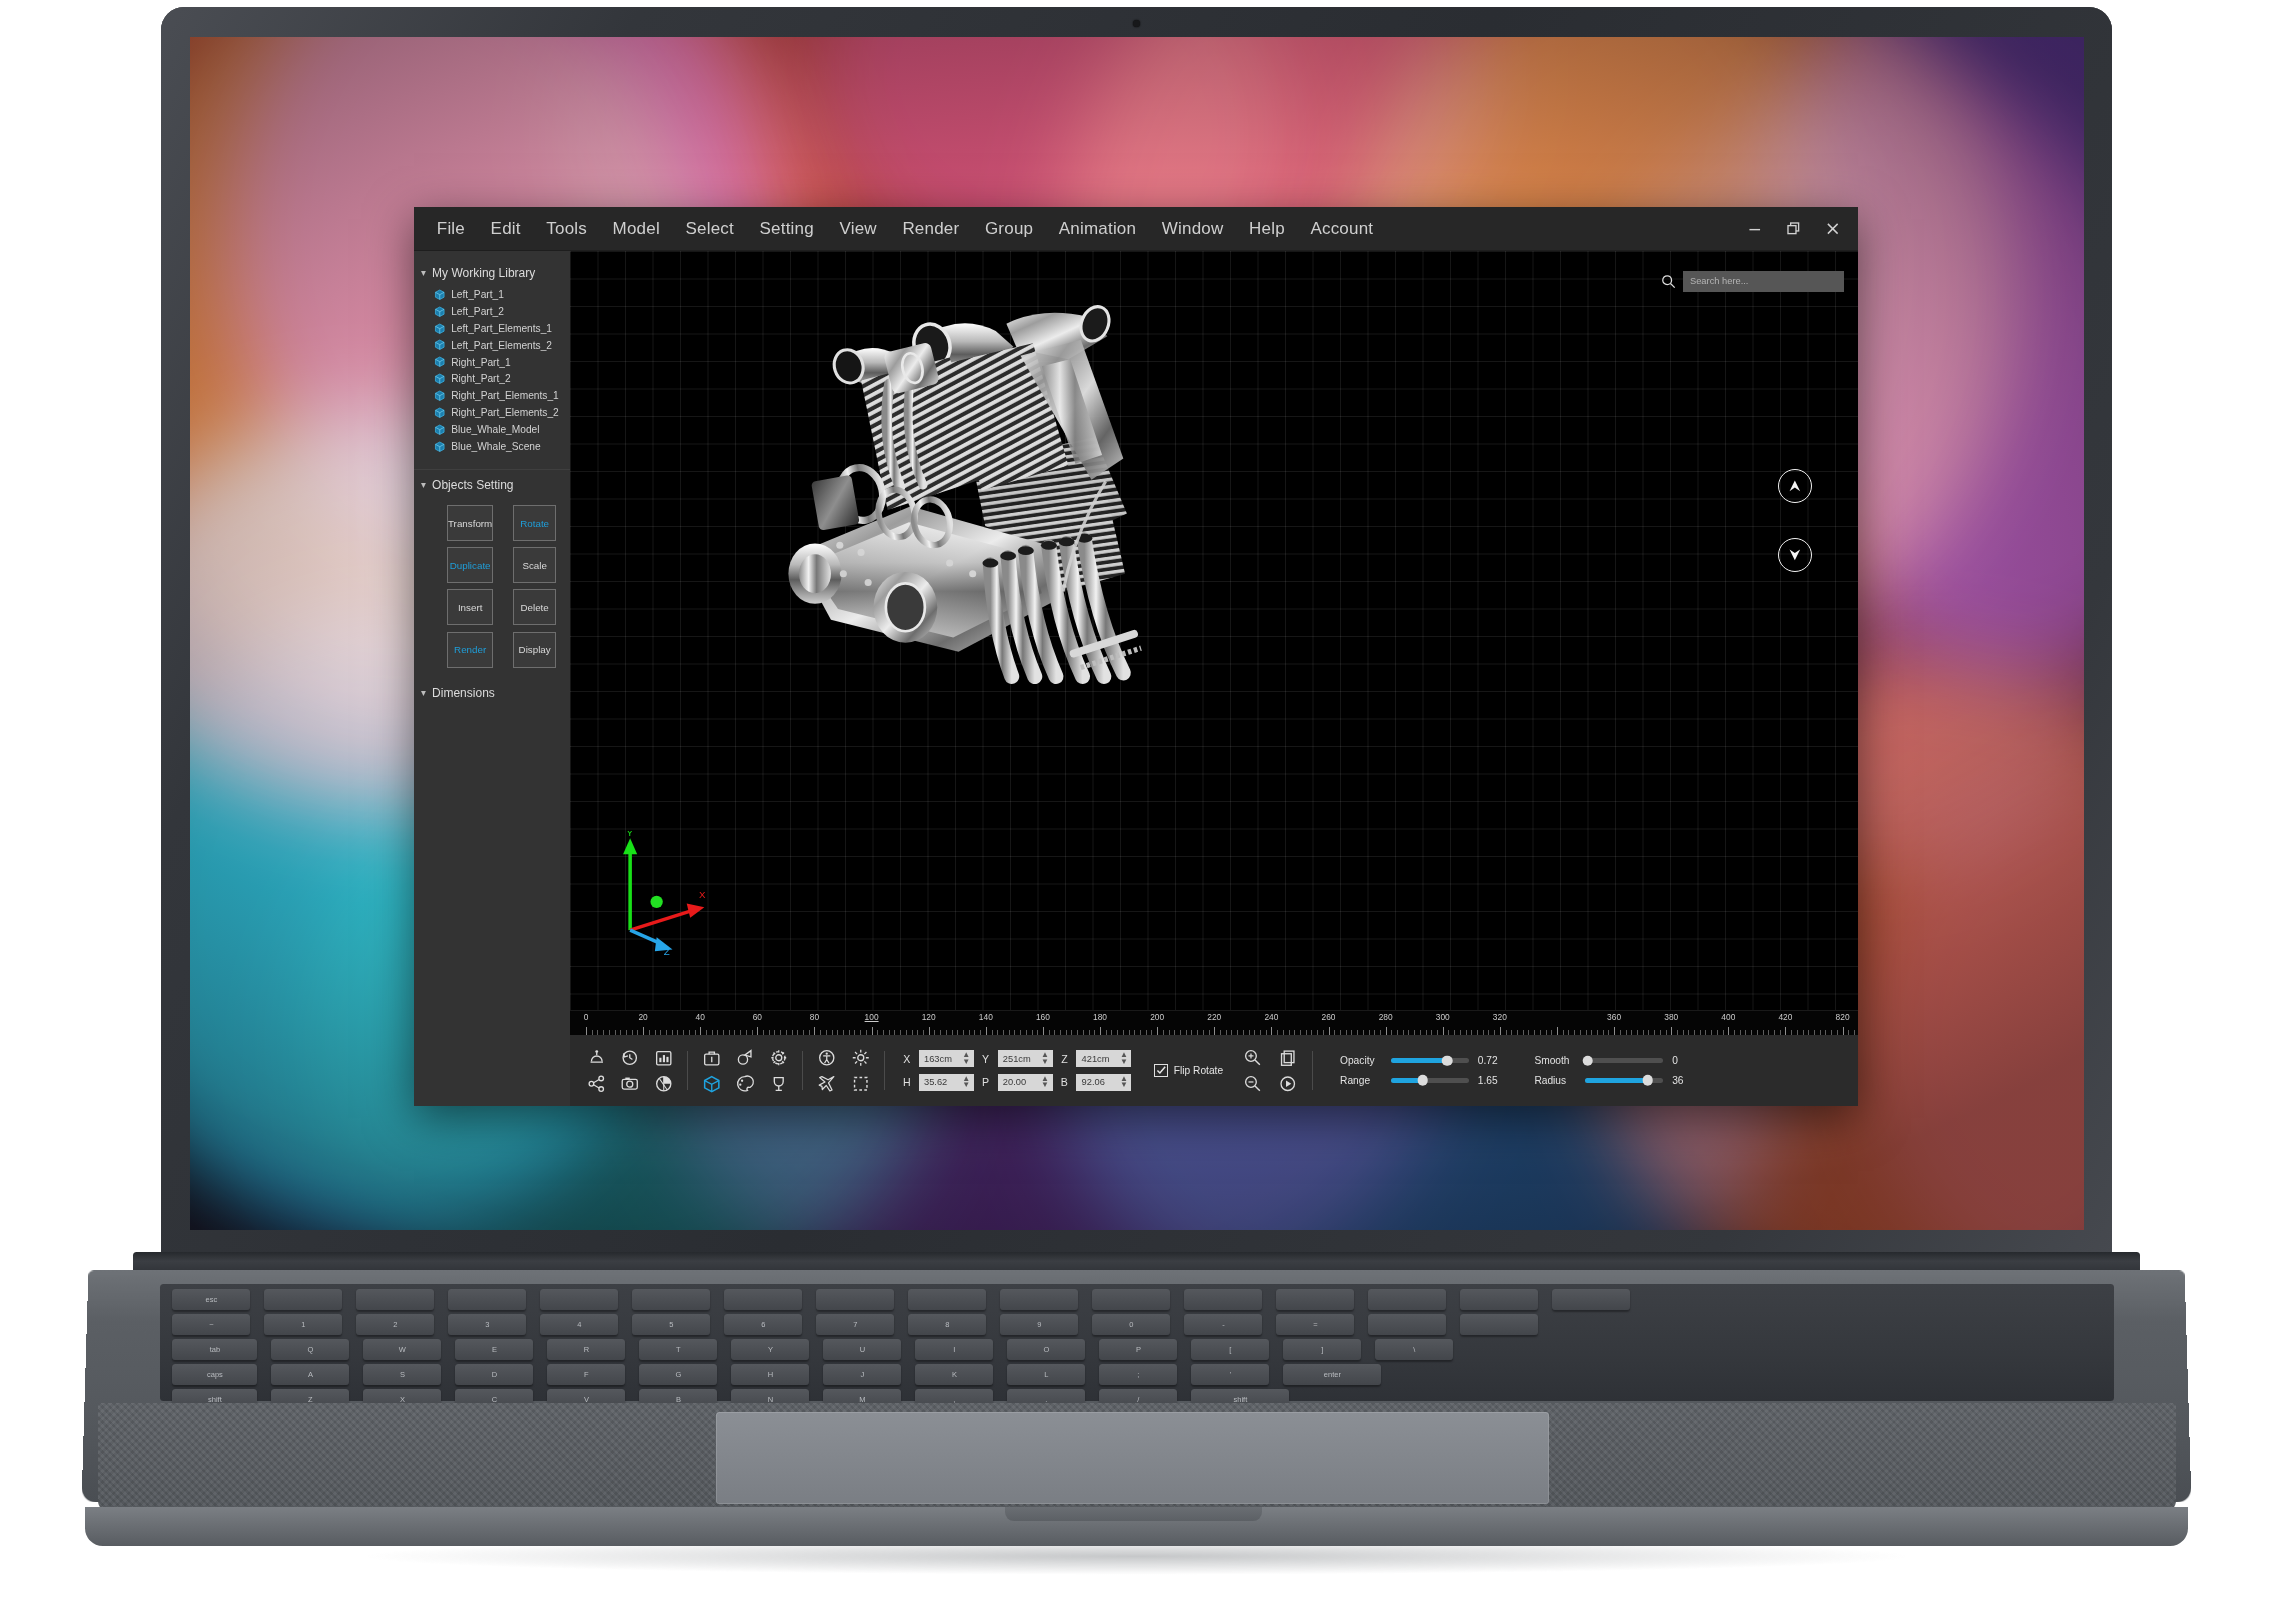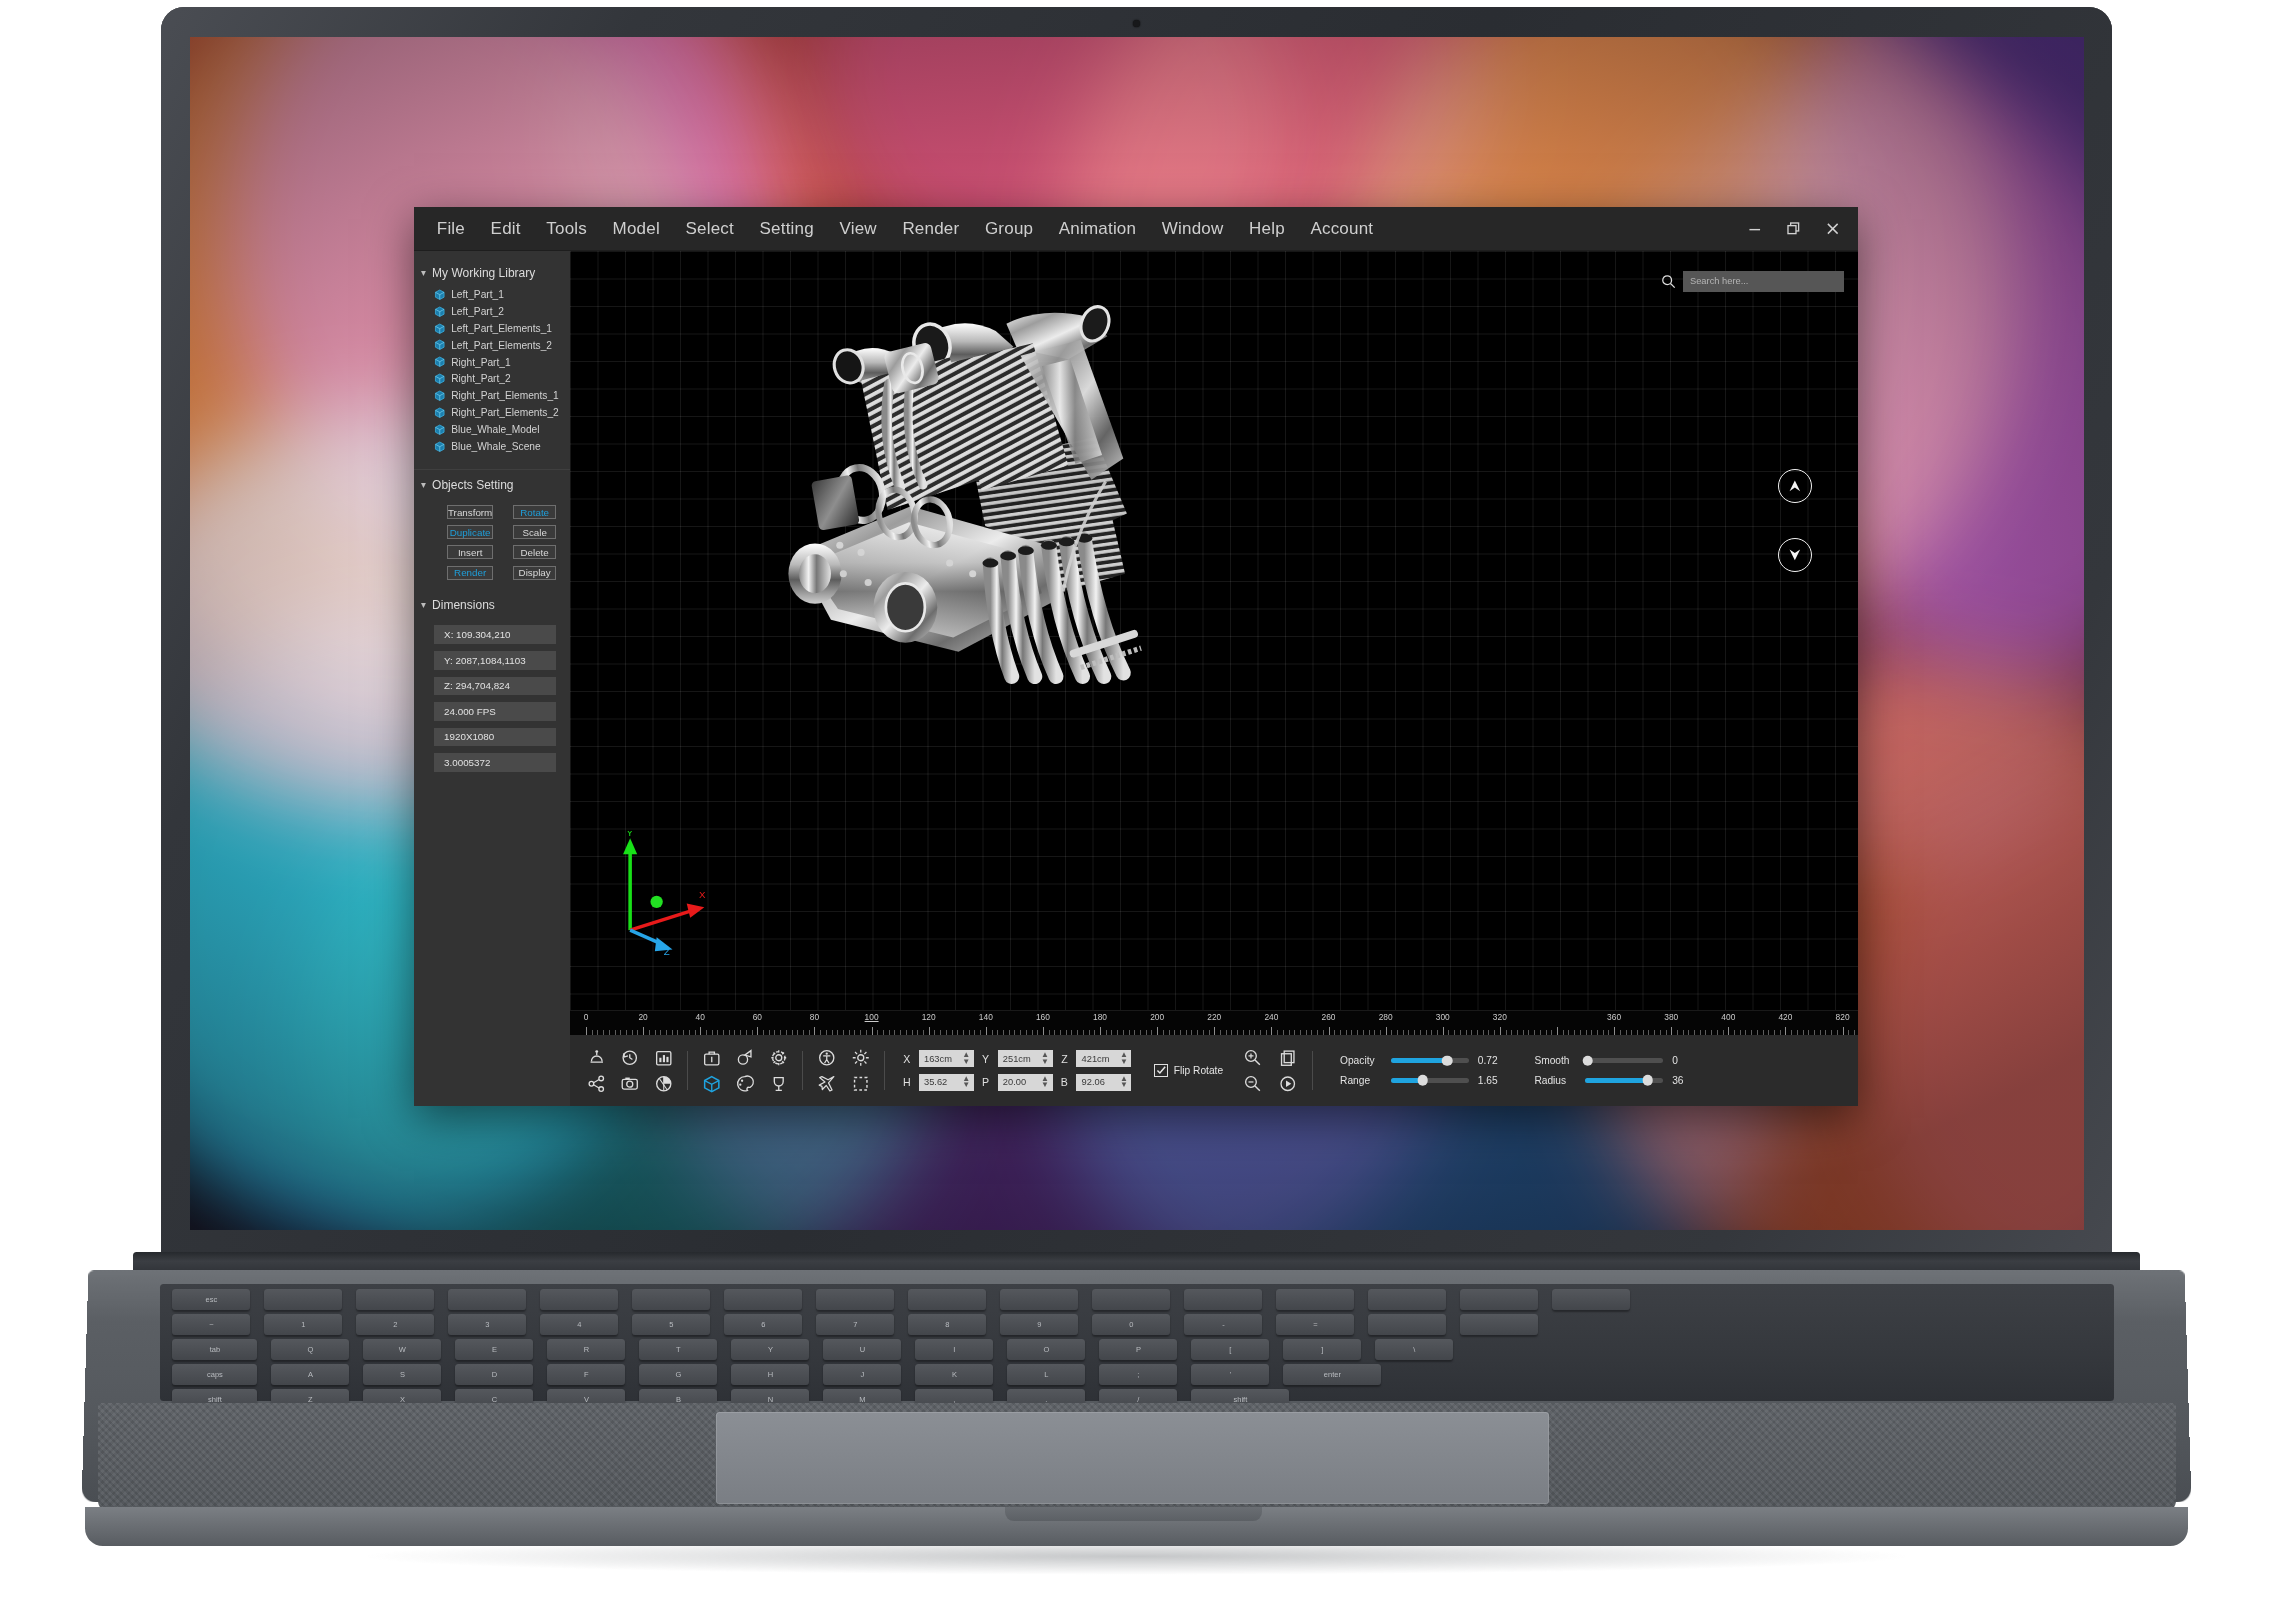--- a/index.html
+++ b/index.html
@@ -92,21 +92,21 @@
     cursor: default;
   }
   .cube-ico { width: 11.5px; height: 11.5px; flex: 0 0 11.5px; }
   .divider { height: 0.9px; background: #3f3f3f; margin: 8.9px 0 3.5px; }
 
   .btn-grid {
     display: grid; grid-template-columns: 1fr 1fr;
     gap: 6.2px 8px; padding: 7px 14px 3.5px 21px;
   }
   .gbtn {
-    height: 14px; border: 0.9px solid #6e6e6e; background: #3a3a3a;
+    height: 36px; border: 0.9px solid #6e6e6e; background: #3a3a3a;
     font-size: 9.8px; color: #d9d9d9; display: flex;
     align-items: center; justify-content: center; cursor: default; margin-left: 12px;
   }
   .gbtn.accent { color: #1f9ed9; }
 
   .dim-list { padding: 7px 14px 3.5px 19.5px; display: flex; flex-direction: column; gap: 7px; }
   .dim {
     height: 18.6px; background: #4a4a4a; font-size: 9.8px; color: #e2e2e2;
     display: flex; align-items: center; padding-left: 10.6px; cursor: default;
   }
@@ -409,28 +409,20 @@
               <div class="gbtn">Insert</div>
               <div class="gbtn">Delete</div>
               <div class="gbtn accent">Render</div>
               <div class="gbtn">Display</div>
             </div>
 
           <div class="sec-head" style="margin-top:10.6px">
             <span class="caret">▾</span>
             <span>Dimensions</span>
           </div>
-          <div class="dim-list" id="dim-list">
-              <div class="dim">X: 109.304,210</div>
-              <div class="dim">Y: 2087,1084,1103</div>
-              <div class="dim">Z: 294,704,824</div>
-              <div class="dim">24.000 FPS</div>
-              <div class="dim">1920X1080</div>
-              <div class="dim">3.0005372</div>
-            </div>
         </div>
 
         <div class="viewcol">
 
           <div class="viewport">
             <div class="grid"></div>
 
             <div class="search-wrap">
               <svg width="15" height="15" viewBox="0 0 17 17">
                 <circle cx="7" cy="7" r="5" fill="none" stroke="#e0e0e0" stroke-width="1.4"></circle>

